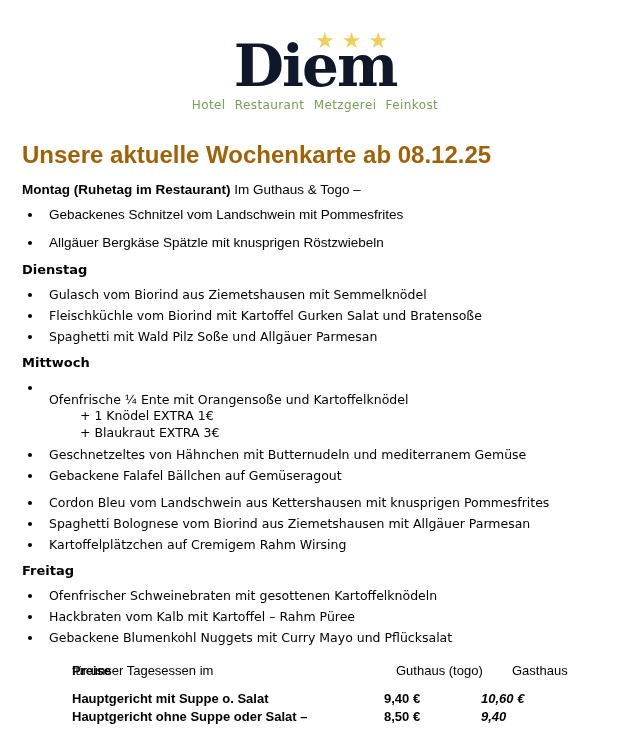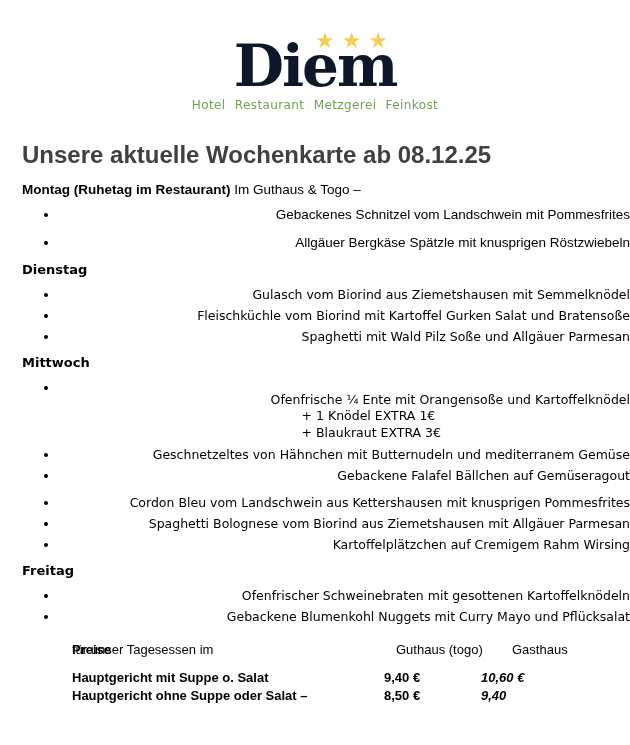--- a/index.html
+++ b/index.html
@@ -48,43 +48,42 @@
     letter-spacing: 0.4px;
     word-spacing: 5px;
     color: #71A055;
   }
 
   
   .page-title {
     margin: 20px 0 0 22px;
     font-size: 24px;
     line-height: 25px;
-    color: #404040;
+    color: #a16207;
   }
 
   
   .menu { margin-top: 16px; }
   .day { margin-bottom: 12px; }
   .day-heading {
     margin-left: 22px;
     margin-bottom: 10px;
     font-size: 13.5px;
     line-height: 14px;
     font-weight: 700;
   }
   .day-heading .heading-rest { font-weight: 400; }
 
   .day ul { list-style: none; }
   .item {
     display: flex;
-    padding-left: 44px;
+    padding-left: 28px;
     margin-bottom: 6px;
     font-size: 13.5px;
     line-height: 15px;
-    justify-content: space-between;
   }
   .day.wide .item { margin-bottom: 13px; }
   .dot {
     flex: none;
     width: 4px;
     height: 4px;
     border-radius: 50%;
     background: #000;
     margin: 6px 17px 0 0;
   }
@@ -207,20 +206,24 @@
   </section>
 
   <section class="day font-b">
     <h2 class="day-heading">
       <span class="heading-bold">Freitag</span>
     </h2>
     <ul>
       <li class="item">
         <span class="dot"></span>
         <span class="item-text">Ofenfrischer Schweinebraten mit gesottenen Kartoffelknödeln</span>
+      </li>
+      <li class="item">
+        <span class="dot"></span>
+        <span class="item-text">Hackbraten vom Kalb mit Kartoffel – Rahm Püree</span>
       </li>
       <li class="item">
         <span class="dot"></span>
         <span class="item-text">Gebackene Blumenkohl Nuggets mit Curry Mayo und Pflücksalat</span>
       </li>
     </ul>
   </section>
 
   <section class="prices">
     <div class="price-row header-row">

